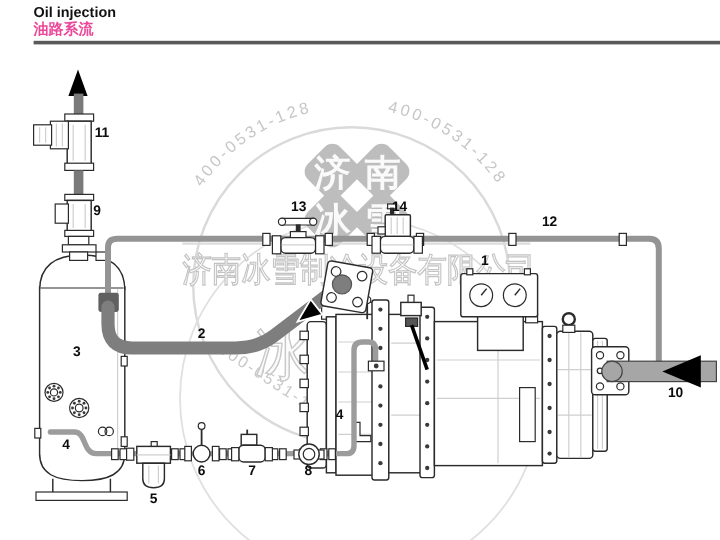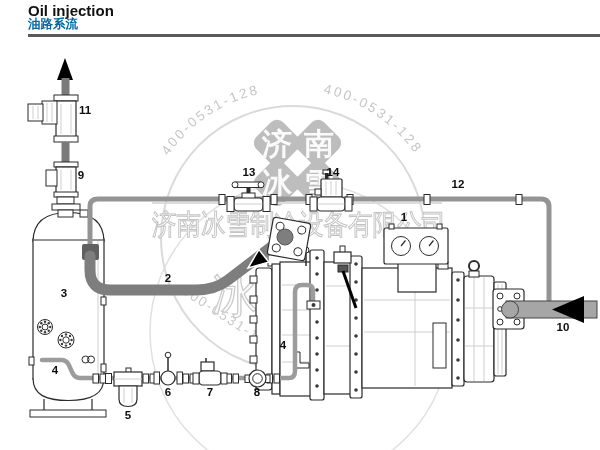--- a/index.html
+++ b/index.html
@@ -1,20 +1,20 @@
 <!DOCTYPE html>
 <html><head>
 <meta charset="utf-8">
 <style>
   html,body{margin:0;padding:0;background:#ffffff;}
   .page{position:relative;width:600px;height:450px;background:#fff;overflow:hidden;
         font-family:"Liberation Sans",sans-serif;}
   .hdr{position:absolute;left:28px;top:4px;width:572px;}
-  .hdr .t1{font-size:15px;font-weight:bold;color:#111;line-height:13px;}
-  .hdr .t2{font-size:12.5px;font-weight:bold;color:#0369a1;line-height:14px;}
+  .hdr .t1{font-size:12px;font-weight:bold;color:#111;line-height:13px;}
+  .hdr .t2{font-size:12.5px;font-weight:bold;color:#ec4899;line-height:14px;}
   .hdr .rule{margin-top:3px;height:3px;background:#5a5a5a;width:572px;}
   svg text{user-select:none;}
   .lbl{font:bold 11.5px "Liberation Sans",sans-serif;fill:#0d0d0d;text-anchor:middle;}
   .wm-arc{font:13.5px "Liberation Sans",sans-serif;fill:#c6c6c6;letter-spacing:2.5px;}
   .wm-diag{font:13.5px "Liberation Sans",sans-serif;fill:#c9c9c9;letter-spacing:2px;}
   .wm-band{font:28px "Liberation Serif",serif;fill:#fdfdfd;stroke:#c3c3c3;stroke-width:1;}
   .wm-big{font:46px "Liberation Serif",serif;fill:#fbfbfb;stroke:#c9c9c9;stroke-width:1.2;letter-spacing:4px;}
   .wm-logo{font:bold 30px "Liberation Serif",serif;fill:#fafafa;text-anchor:middle;}
   .eq{stroke:#2b2b2b;stroke-width:1.2;fill:#ffffff;}
   .eqthin{stroke:#2b2b2b;stroke-width:1;fill:#ffffff;}

